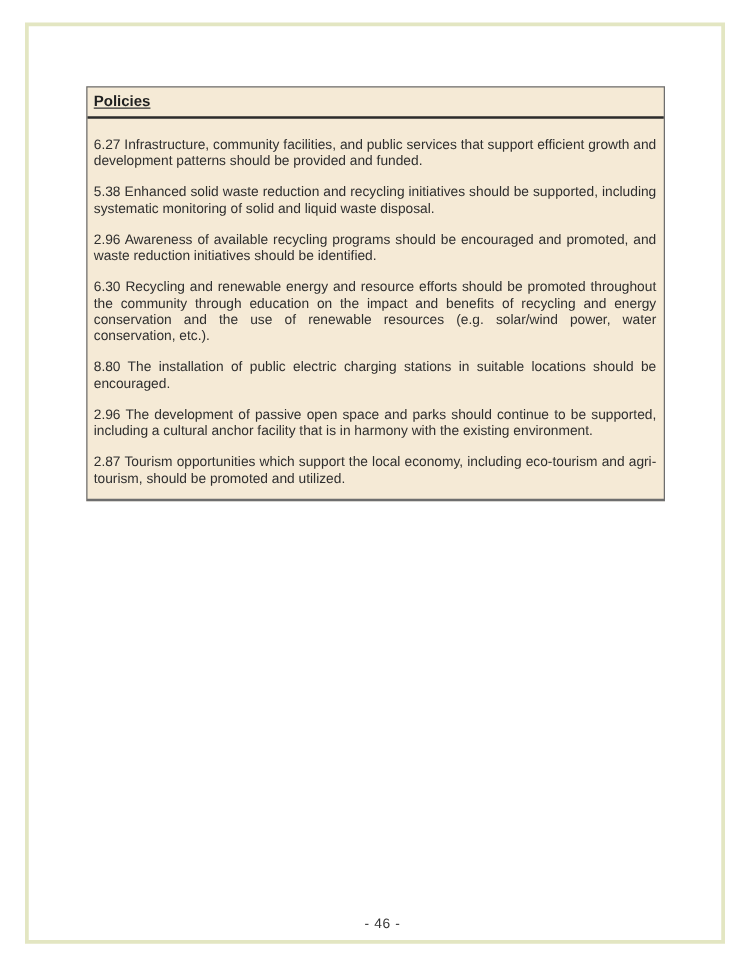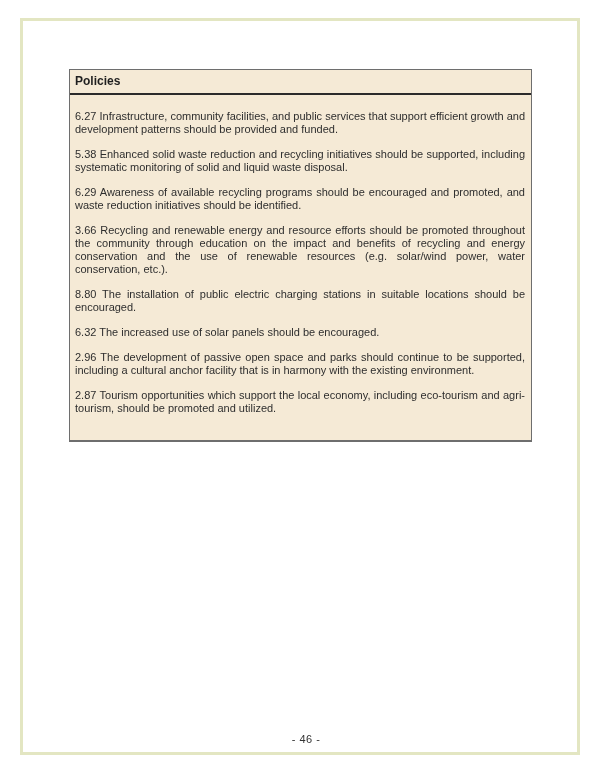--- a/index.html
+++ b/index.html
@@ -36,21 +36,21 @@
   }
   .table-header-row {
     padding: 4px 5px 5px 5px;
     border-bottom: 2px solid #2b2b2b;
     font-size: 12px;
     font-weight: bold;
     color: #1f1f1f;
     line-height: 14px;
   }
   .table-body {
-    padding: 3px 6px 25px 5px;
+    padding: 3px 6px 9px 5px;
   }
   .policy {
     margin: 12px 0 0 0;
     font-size: 11px;
     line-height: 13px;
     text-align: justify;
     color: #2e2e2e;
   }
   .page-number {
     position: absolute;
@@ -64,33 +64,32 @@
     margin-left: 12px;
   }
 </style>
 </head>
 <body>
 
 <div class="page-border">
 
   <table class="policies-table" cellspacing="0" cellpadding="0" style="border-collapse: separate; display: block;">
     <tbody style="display: block;">
-      <tr style="display: block;">
+      <tr style="display: block; text-decoration: underline;">
         <td class="table-header-row" style="display: block;">
           <span>Policies</span>
         </td>
       </tr>
       <tr style="display: block;">
         <td class="table-body" style="display: block;">
             <p class="policy">6.27 Infrastructure, community facilities, and public services that support efficient growth and development patterns should be provided and funded.</p>
             <p class="policy">5.38 Enhanced solid waste reduction and recycling initiatives should be supported, including systematic monitoring of solid and liquid waste disposal.</p>
-            <p class="policy">6.29 Awareness of available recycling programs should be encouraged and promoted, and waste reduction initiatives should be identified.</p>
-            <p class="policy">3.66 Recycling and renewable energy and resource efforts should be promoted throughout the community through education on the impact and benefits of recycling and energy conservation and the use of renewable resources (e.g. solar/wind power, water conservation, etc.).</p>
+            <p class="policy">2.96 Awareness of available recycling programs should be encouraged and promoted, and waste reduction initiatives should be identified.</p>
+            <p class="policy">6.30 Recycling and renewable energy and resource efforts should be promoted throughout the community through education on the impact and benefits of recycling and energy conservation and the use of renewable resources (e.g. solar/wind power, water conservation, etc.).</p>
             <p class="policy">8.80 The installation of public electric charging stations in suitable locations should be encouraged.</p>
-            <p class="policy">6.32 The increased use of solar panels should be encouraged.</p>
             <p class="policy">2.96 The development of passive open space and parks should continue to be supported, including a cultural anchor facility that is in harmony with the existing environment.</p>
             <p class="policy">2.87 Tourism opportunities which support the local economy, including eco-tourism and agri-tourism, should be promoted and utilized.</p>
           </td>
       </tr>
     </tbody>
   </table>
 
   <div class="page-number">- 46 -</div>
 
 </div>

